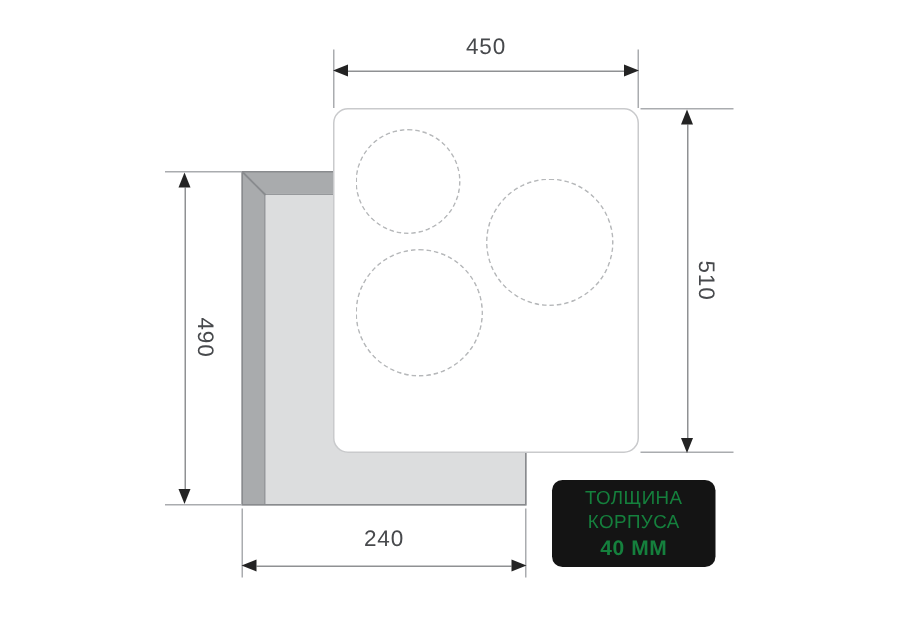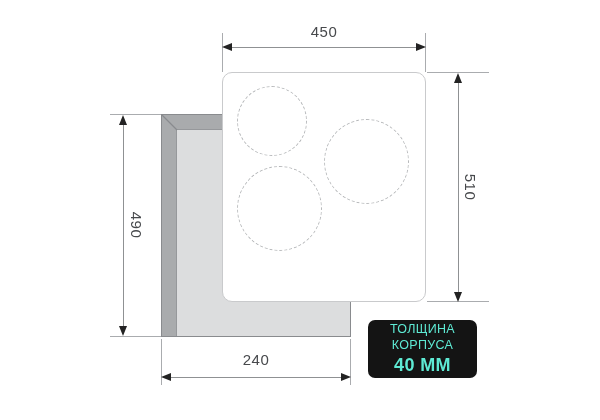--- a/index.html
+++ b/index.html
@@ -38,26 +38,26 @@
   .ah.u{border-left:4px solid transparent;border-right:4px solid transparent;border-bottom:10px solid #232323;}
   .ah.d{border-left:4px solid transparent;border-right:4px solid transparent;border-top:10px solid #232323;}
   .dimlabel{
     position:absolute;width:60px;height:20px;display:flex;align-items:center;justify-content:center;
     font-size:15px;color:#47494c;letter-spacing:.5px;z-index:2;
   }
   .rot{transform:rotate(90deg);}
   
   .badge{
     position:absolute;left:368px;top:320px;width:109px;height:58px;
-    background:#141414;border-radius:7px;color:#5eead4;
+    background:#141414;border-radius:7px;color:#15803d;
     display:flex;flex-direction:column;align-items:center;justify-content:center;
     line-height:1.3;z-index:4;
   }
   .badge .ln{font-size:12.5px;letter-spacing:.3px;}
-  .badge .ln.bold{font-size:18px;font-weight:bold;letter-spacing:.4px;}
+  .badge .ln.bold{font-size:14px;font-weight:bold;letter-spacing:.4px;}
 </style>
 </head>
 <body>
 
 <div class="stage">
 
   <div class="cutout">
     <div class="cutout-inner"></div>
     <svg class="bevel" width="17" height="17">
       <line x1="0.5" y1="0.5" x2="16" y2="16" stroke="#898b8e" stroke-width="1.2"></line>

